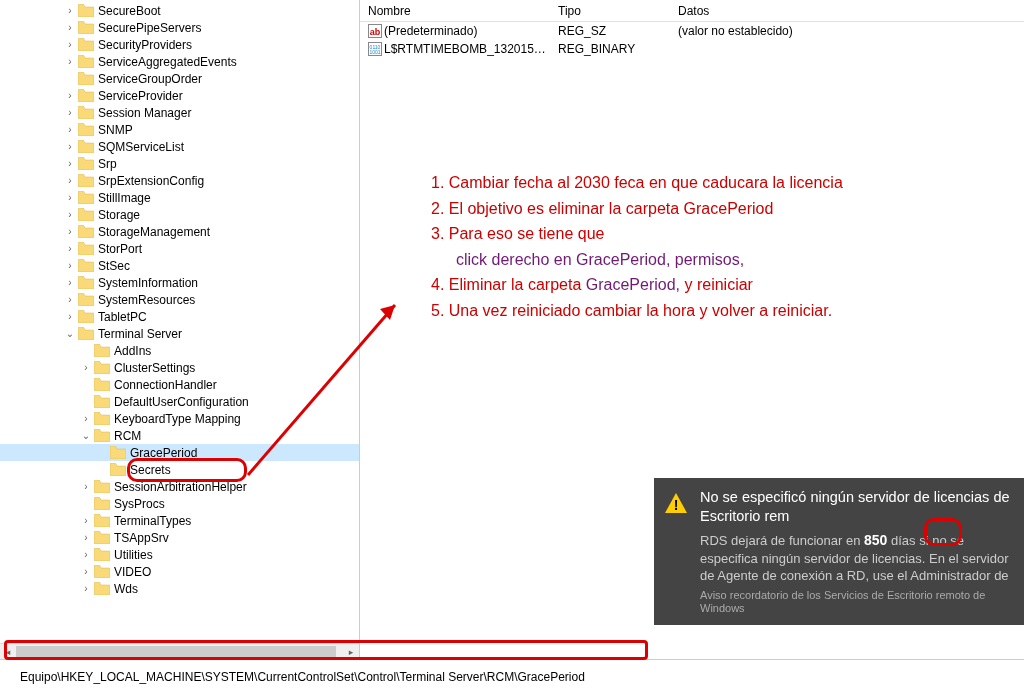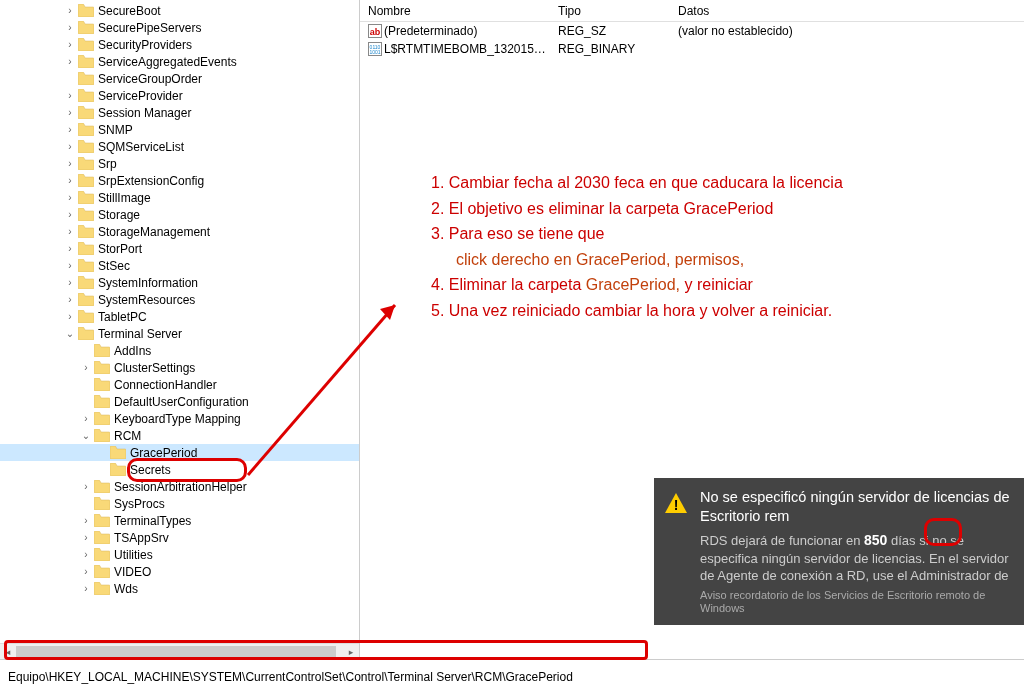--- a/index.html
+++ b/index.html
@@ -21,31 +21,31 @@
 .list-header .col { padding: 2px 8px; }
 .col-name { width: 190px; }
 .col-type { width: 120px; }
 .col-data { flex: 1; }
 .list-row { display: flex; height: 18px; align-items: center; padding-left: 4px; }
 .list-row .col { padding: 0 4px; white-space: nowrap; overflow: hidden; text-overflow: ellipsis; }
 .val-icon { width: 14px; height: 14px; display: inline-block; margin-right: 2px; vertical-align: middle; }
 
 .annotations { position: absolute; top: 170px; left: 30px; right: 0; font-size: 16px; line-height: 1.6; margin-left: 41px; }
 .red { color: #cc0000; }
-.black { color: #c2410c; }
+.black { color: #701a75; }
 .indent-text { margin-left: 25px; }
 
 .notification { position: absolute; bottom: 34px; right: 0; width: 370px; background: #444; color: #fff; padding: 10px 14px 10px 46px; font-size: 13px; }
 .notification .warn-icon { position: absolute; left: 10px; top: 14px; }
 .notification .title { font-size: 14.5px; line-height: 1.35; margin-bottom: 4px; }
 .notification .body { color: #ccc; font-size: 13px; line-height: 1.35; margin-bottom: 4px; }
 .notification .small { color: #aaa; font-size: 11px; line-height: 1.2; }
 .num-emph { color: #fff; font-weight: 700; font-size: 14px; }
 
-.status-bar { position: absolute; bottom: 0; left: 4px; right: 0; height: 20px; padding: 2px 4px; font-size: 12px; }
+.status-bar { position: absolute; bottom: 0; left: 16px; right: 0; height: 20px; padding: 2px 4px; font-size: 12px; }
 
 .scrollbar-h { position: absolute; bottom: 0; left: 0; right: 0; height: 16px; background: #f0f0f0; border-top: 1px solid #ddd; }
 .scrollbar-h .thumb { position: absolute; left: 16px; width: 320px; top: 2px; bottom: 2px; background: #ccc; }
 .scrollbar-h .arrow { position: absolute; width: 16px; top: 0; bottom: 0; background: #f0f0f0; display:flex; align-items:center; justify-content:center; font-size:9px; color:#666; }
 .scrollbar-h .arrow.left{ left:0; } .scrollbar-h .arrow.right{ right:0; }
 
 
 .red-circle { position: absolute; border: 3px solid #d00; border-radius: 10px; pointer-events: none; }
 .red-arrow-svg { position: absolute; pointer-events: none; }
 </style>

